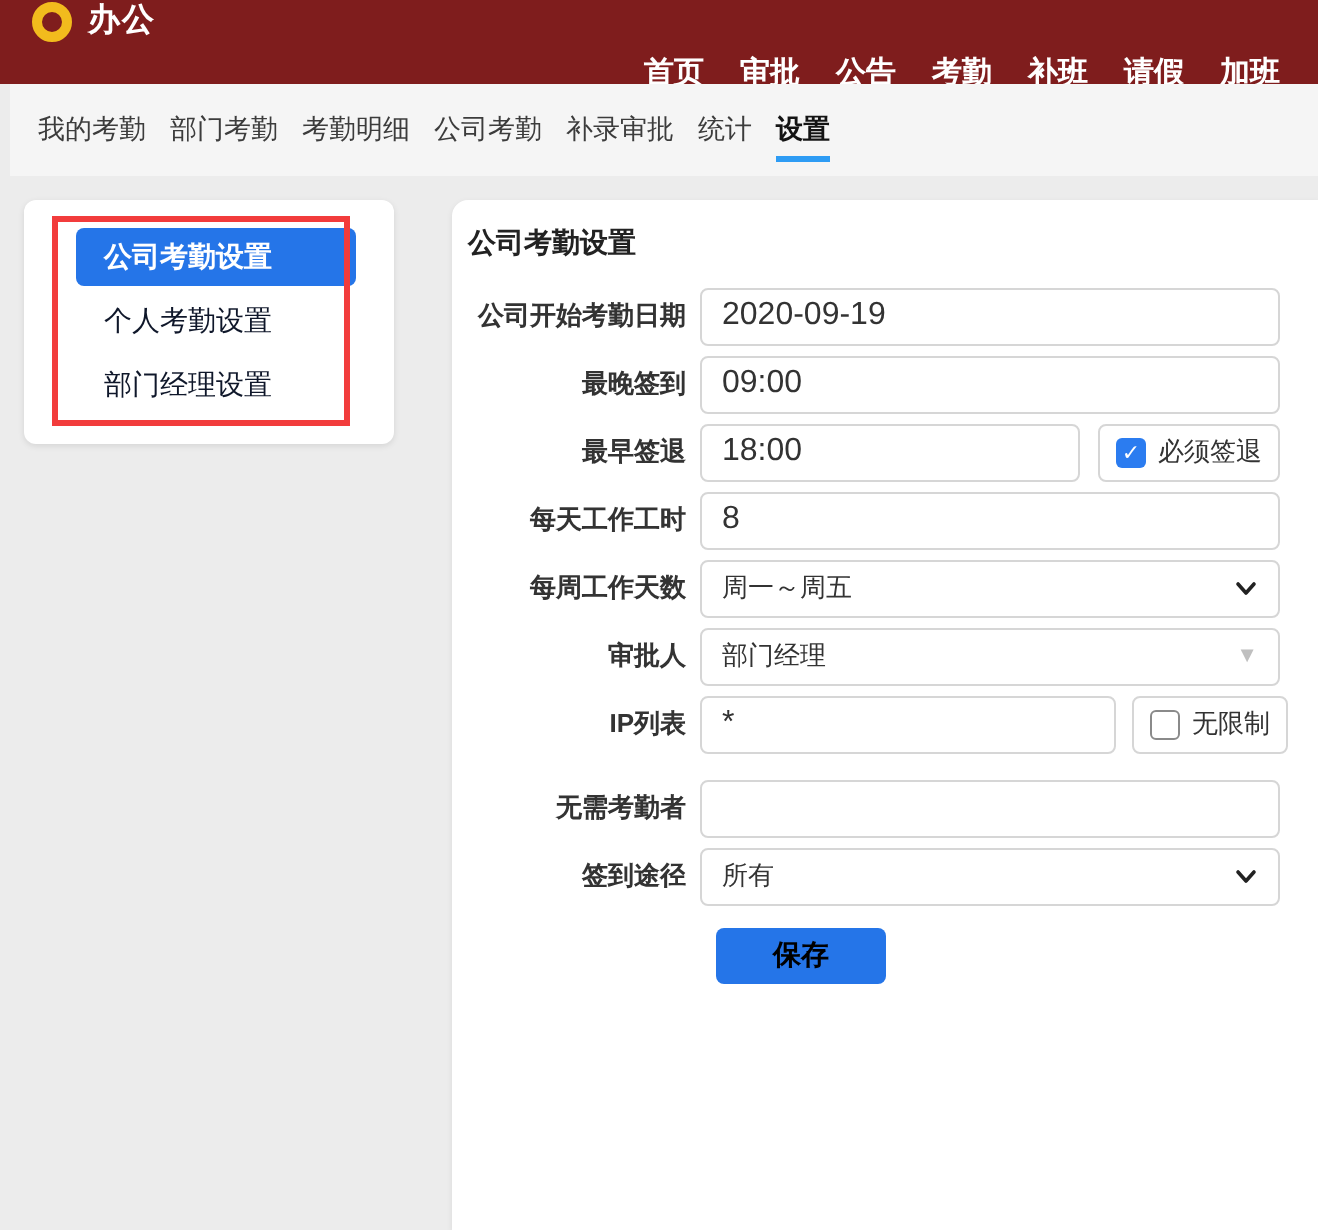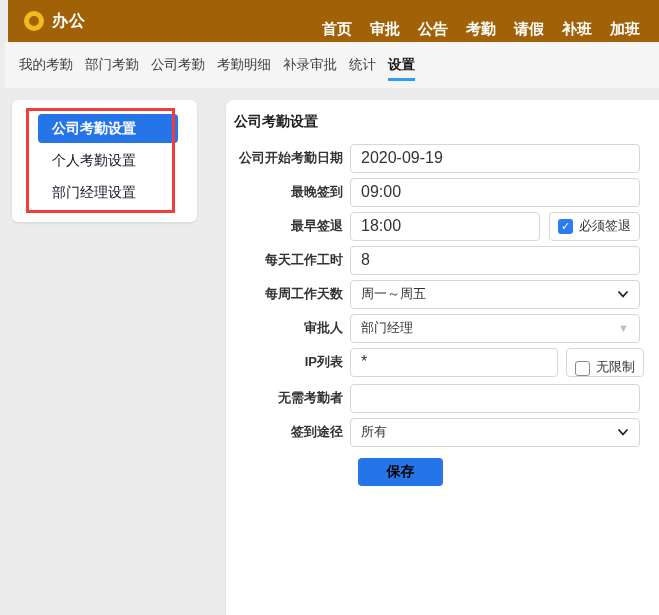--- a/index.html
+++ b/index.html
@@ -2,21 +2,21 @@
 <html><head>
 <meta charset="utf-8">
 <style>
   html,body{margin:0;padding:0;}
   body{
     width:659px;height:615px;position:relative;overflow:hidden;
     background:#ececec;font-family:"Liberation Sans","DejaVu Sans",sans-serif;
     -webkit-font-smoothing:antialiased;
   }
   
-  .topbar{position:absolute;top:0;left:8px;right:0;height:42px;background:#a16207;display:flex;align-items:center;}
+  .topbar{position:absolute;top:0;left:0;right:0;height:42px;background:#7f1d1d;display:flex;align-items:flex-start;}
   .logo{display:flex;align-items:center;gap:8px;margin-left:16px;}
   .logo-ring{width:10px;height:10px;border:5px solid #f2bb1d;border-radius:50%;}
   .logo-text{color:#ffffff;font-size:16px;font-weight:bold;letter-spacing:1px;}
   .topnav{margin-left:auto;display:flex;margin-right:10px;margin-top:16px;}
   .topnav-item{color:#ffffff;font-size:15px;font-weight:bold;height:42px;line-height:42px;padding:0 9px;position:relative;cursor:pointer;}
   .topnav-item.active::after{content:"";position:absolute;left:6px;right:6px;bottom:1px;height:3px;background:#2e9cf4;border-radius:2px;}
   
   .subnav{position:absolute;top:42px;left:5px;right:0;height:46px;background:#f5f5f5;display:flex;align-items:center;padding-left:14px;}
   .subnav-item{font-size:13.5px;color:#3c3c3c;margin-right:12px;height:46px;line-height:46px;position:relative;cursor:pointer;white-space:nowrap;}
   .subnav-item.active{font-weight:bold;color:#141414;}
@@ -27,27 +27,27 @@
   .side-item{height:29px;line-height:29px;margin-bottom:3px;font-size:14px;color:#0f172a;padding-left:40px;cursor:pointer;}
   .side-item.selected{margin-left:26px;width:140px;padding-left:14px;box-sizing:border-box;background:#2575e8;color:#ffffff;border-radius:4px;font-weight:600;}
   .annotation-box{position:absolute;left:14px;top:8px;width:149px;height:105px;border:3px solid #f23c3c;box-sizing:border-box;pointer-events:none;}
   
   .main-card{position:absolute;left:226px;top:100px;right:0;bottom:0;background:#ffffff;border-radius:8px 0 0 0;box-shadow:0 1px 3px rgba(0,0,0,0.08);}
   .main-inner{padding-top:13px;}
   .main-title{margin-left:8px;font-size:14px;font-weight:bold;color:#222222;}
   .form{margin-top:17px;}
   .frow{display:flex;align-items:center;height:20px;margin-bottom:14px;}
   .frow.gap14{}
-  .frow.gap16{margin-top:16px;border-radius:6px;}
+  .frow.gap16{margin-top:22px;border-radius:6px;}
   .flabel{width:124px;text-align:right;padding-right:7px;box-sizing:border-box;font-size:13px;font-weight:bold;color:#333333;white-space:nowrap;}
   input.txt{width:290px;height:29px;box-sizing:border-box;border:1px solid #d6d6d6;border-radius:4px;padding:0 10px;font-size:16px;color:#333333;font-family:inherit;background:#ffffff;outline:none;}
   input.txt.w190{width:190px;}
   input.txt.w208{width:208px;}
   .cbox{display:flex;align-items:center;gap:6px;height:29px;box-sizing:border-box;border:1px solid #d6d6d6;border-radius:4px;padding:0 8px;font-size:13px;color:#333333;cursor:pointer;background:#ffffff;}
-  .cbox.ml9{margin-left:9px;} .cbox.ml8{margin-left:8px;align-items:flex-end;}
+  .cbox.ml9{margin-left:9px;} .cbox.ml8{margin-left:8px;}
   .cb{width:15px;height:15px;box-sizing:border-box;border-radius:3px;display:flex;align-items:center;justify-content:center;flex:0 0 auto;}
   .cb.checked{background:#2b7cf0;color:#ffffff;font-size:11px;font-weight:bold;}
   .cb.unchecked{border:1.5px solid #8a8a8a;background:#ffffff;}
   .selectbox{width:290px;height:29px;box-sizing:border-box;border:1px solid #d6d6d6;border-radius:4px;display:flex;align-items:center;justify-content:space-between;padding:0 10px;font-size:13px;color:#333333;cursor:pointer;background:#ffffff;gap:32px;}
   .chev{display:flex;align-items:center;}
   .caret-gray{color:#bfbfbf;font-size:11px;line-height:1;}
   .save-btn{display:block;margin-left:132px;margin-top:16px;width:85px;height:28px;background:#2575e8;color:#000000;border:none;border-radius:4px;font-size:14px;font-weight:bold;font-family:inherit;cursor:pointer;}
 </style>
 </head>
 <body>
@@ -55,31 +55,31 @@
 <div class="topbar">
   <div class="logo">
     <span class="logo-ring"></span>
     <span class="logo-text">办公</span>
   </div>
   <div class="topnav">
     <div class="topnav-item">首页</div>
     <div class="topnav-item">审批</div>
     <div class="topnav-item">公告</div>
     <div class="topnav-item active">考勤</div>
+    <div class="topnav-item">补班</div>
     <div class="topnav-item">请假</div>
-    <div class="topnav-item">补班</div>
     <div class="topnav-item">加班</div>
   </div>
 </div>
 
 <div class="subnav">
   <div class="subnav-item">我的考勤</div>
   <div class="subnav-item">部门考勤</div>
+  <div class="subnav-item">考勤明细</div>
   <div class="subnav-item">公司考勤</div>
-  <div class="subnav-item">考勤明细</div>
   <div class="subnav-item">补录审批</div>
   <div class="subnav-item">统计</div>
   <div class="subnav-item active">设置</div>
 </div>
 
 <div class="sidebar-card">
   <div class="side-menu">
     <div class="side-item selected">公司考勤设置</div>
     <div class="side-item">个人考勤设置</div>
     <div class="side-item">部门经理设置</div>

